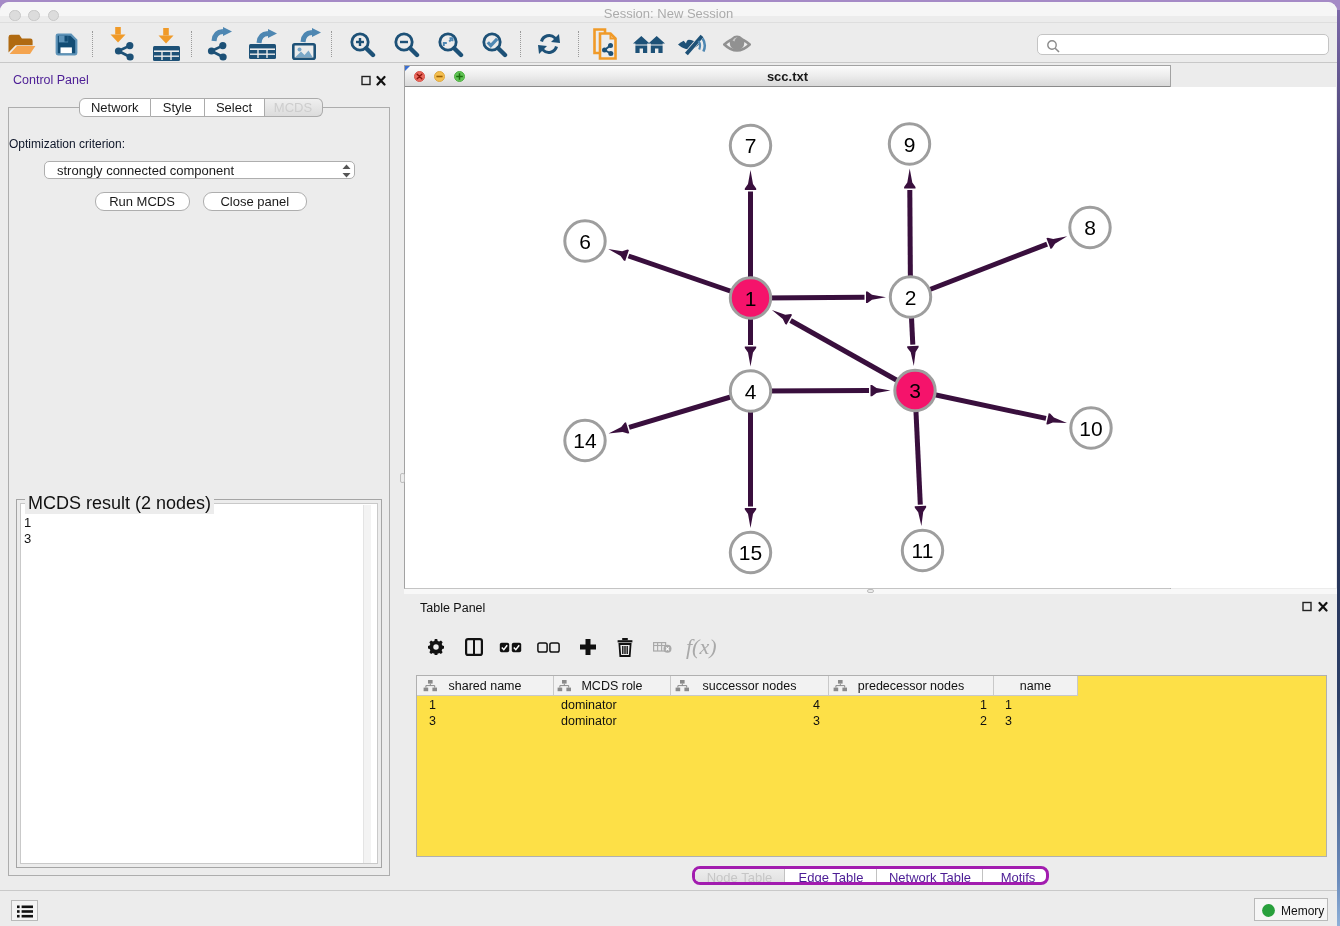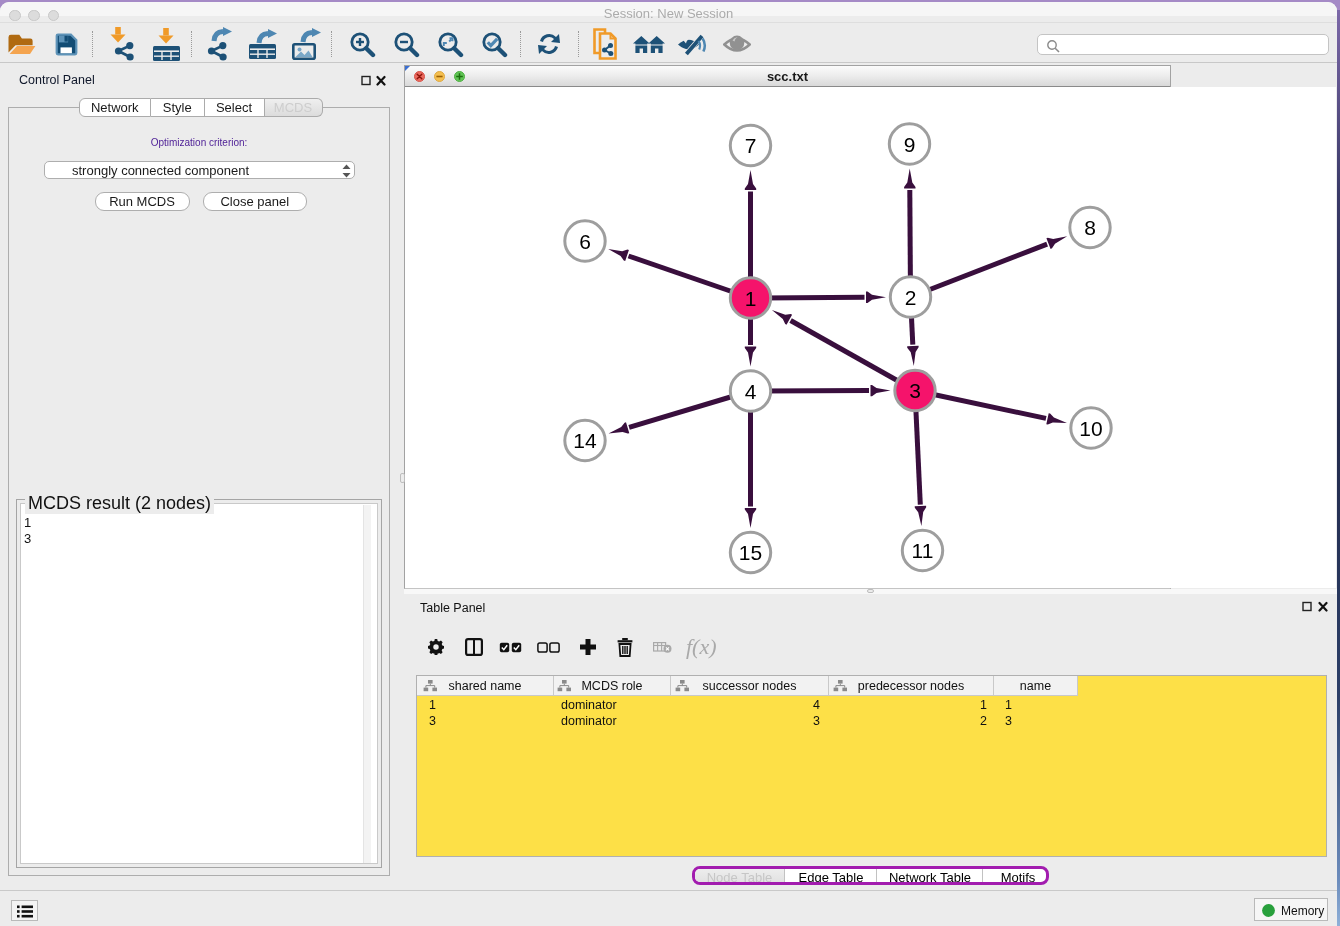--- a/index.html
+++ b/index.html
@@ -14,32 +14,32 @@
 .tl { position:absolute; top:7.5px; width:11.5px; height:11.5px; border-radius:50%;
   background:#dcdcdc; border:1px solid #c8c8c8; }
 #wtitle { position:absolute; top:4px; left:0; width:100%; text-align:center;
   font-size:13px; color:#ababab; }
 #toolbar { position:absolute; left:0; top:23px; width:1337px; height:40px;
   background:#ececec; border-bottom:1px solid #c8c8c8; box-shadow:0 -1px 0 #dedede; }
 .tsep { position:absolute; top:8px; height:26px; width:0;
   border-left:1px dotted #9a9a9a; }
 #searchbox { position:absolute; left:1037px; top:11px; width:292px; height:21px;
   background:#fff; border:1px solid #c4c4c4; border-radius:5px; }
-#cp-title { position:absolute; left:13px; top:73px; font-size:12.5px; color:#0f172a;margin-left:6px; }
+#cp-title { position:absolute; left:13px; top:73px; font-size:12.5px; color:#4c1d95; }
 #cp-box { position:absolute; left:8px; top:107px; width:382px; height:769px;
   border:1px solid #adadad; background:#ececec; }
 .tabseg { position:absolute; top:98px; height:19px; border:1px solid #ababab;
   background:#fff; font-size:13px; color:#1a1a1a; text-align:center; line-height:18px; }
 .btn { position:absolute; background:#fff; border:1px solid #aeaeae; border-radius:5px;
   font-size:13px; color:#1a1a1a; text-align:center; }
-#opt-label { position:absolute; left:9px; top:137px; width:380px; text-align:center;
-  font-size:10px; color:#4c1d95; }
+#opt-label { position:absolute; left:9px; top:137px; width:380px; text-align:left;
+  font-size:12px; color:#0f172a; }
 #dropdown { position:absolute; left:44px; top:160.5px; width:311px; height:18.5px;
   background:#fff; border:1px solid #aeaeae; border-radius:5px;
-  font-size:13px; color:#1a1a1a; line-height:18px; padding-left:27px; }
+  font-size:13px; color:#1a1a1a; line-height:18px; padding-left:12px; }
 #fieldset { position:absolute; left:16px; top:499px; width:366px; height:369px;
   border:1px solid #a5a5a5; }
 #fs-label { position:absolute; left:25px; top:492.5px; background:#ececec;
   padding:0 3px; font-size:18px; color:#111; }
 #fs-white { position:absolute; left:20px; top:503px; width:358px; height:361px;
   background:#fff; border:1px solid #c9c9c9; font-size:13px; color:#111; line-height:16px;
   padding:11px 0 0 3px; }
 #fs-scroll { position:absolute; left:342px; top:0.5px; width:8px; height:358px;
   background:#f3f3f3; border-left:1px solid #e4e4e4; }
 #netframe { position:absolute; left:404px; top:64.5px; width:767px; height:524px;
@@ -55,21 +55,21 @@
 #tp-toolbar { position:absolute; left:404px; top:629px; width:933px; height:38px; }
 #tbl { position:absolute; left:416px; top:675px; width:911px; height:182px;
   background:#fde047; border:1px solid #b0b0b0; }
 #tbl-head { position:absolute; left:0; top:0; width:661px; height:20px;
   background:#f2f2f2; border-bottom:1px solid #c9c9c9; }
 .th { position:absolute; top:0; height:20px; border-right:1px solid #c9c9c9;
   font-size:12.5px; color:#111; text-align:center; line-height:20px; }
 .td { position:absolute; font-size:12.5px; color:#111; height:16px; line-height:16px; }
 #btabs { position:absolute; left:692px; top:866px; width:357px; height:19px;
   background:#fff; border:3px solid #a21caf; border-radius:8px; overflow:hidden; }
-.bseg { position:absolute; top:0; height:100%; font-size:13px; color:#000000;
+.bseg { position:absolute; top:0; height:100%; font-size:13px; color:#4c1d95;
   text-align:center; line-height:18px; border-right:1px solid #c2c2c2; }
 #statusbar { position:absolute; left:0; top:890px; width:1337px; height:36px;
   background:#ececec; border-top:1px solid #c9c9c9; }
 #listbtn { position:absolute; left:11px; top:9px; width:27px; height:21px;
   background:#f4f4f4; border:1px solid #b9b9b9; }
 #membtn { position:absolute; right:9px; top:7px; width:74px; height:23px;
   background:#f6f6f6; border:1px solid #b9b9b9; font-size:12px; color:#111;
   text-align:left; padding:4.5px 0 0 26px; }
 </style>
 </head>

